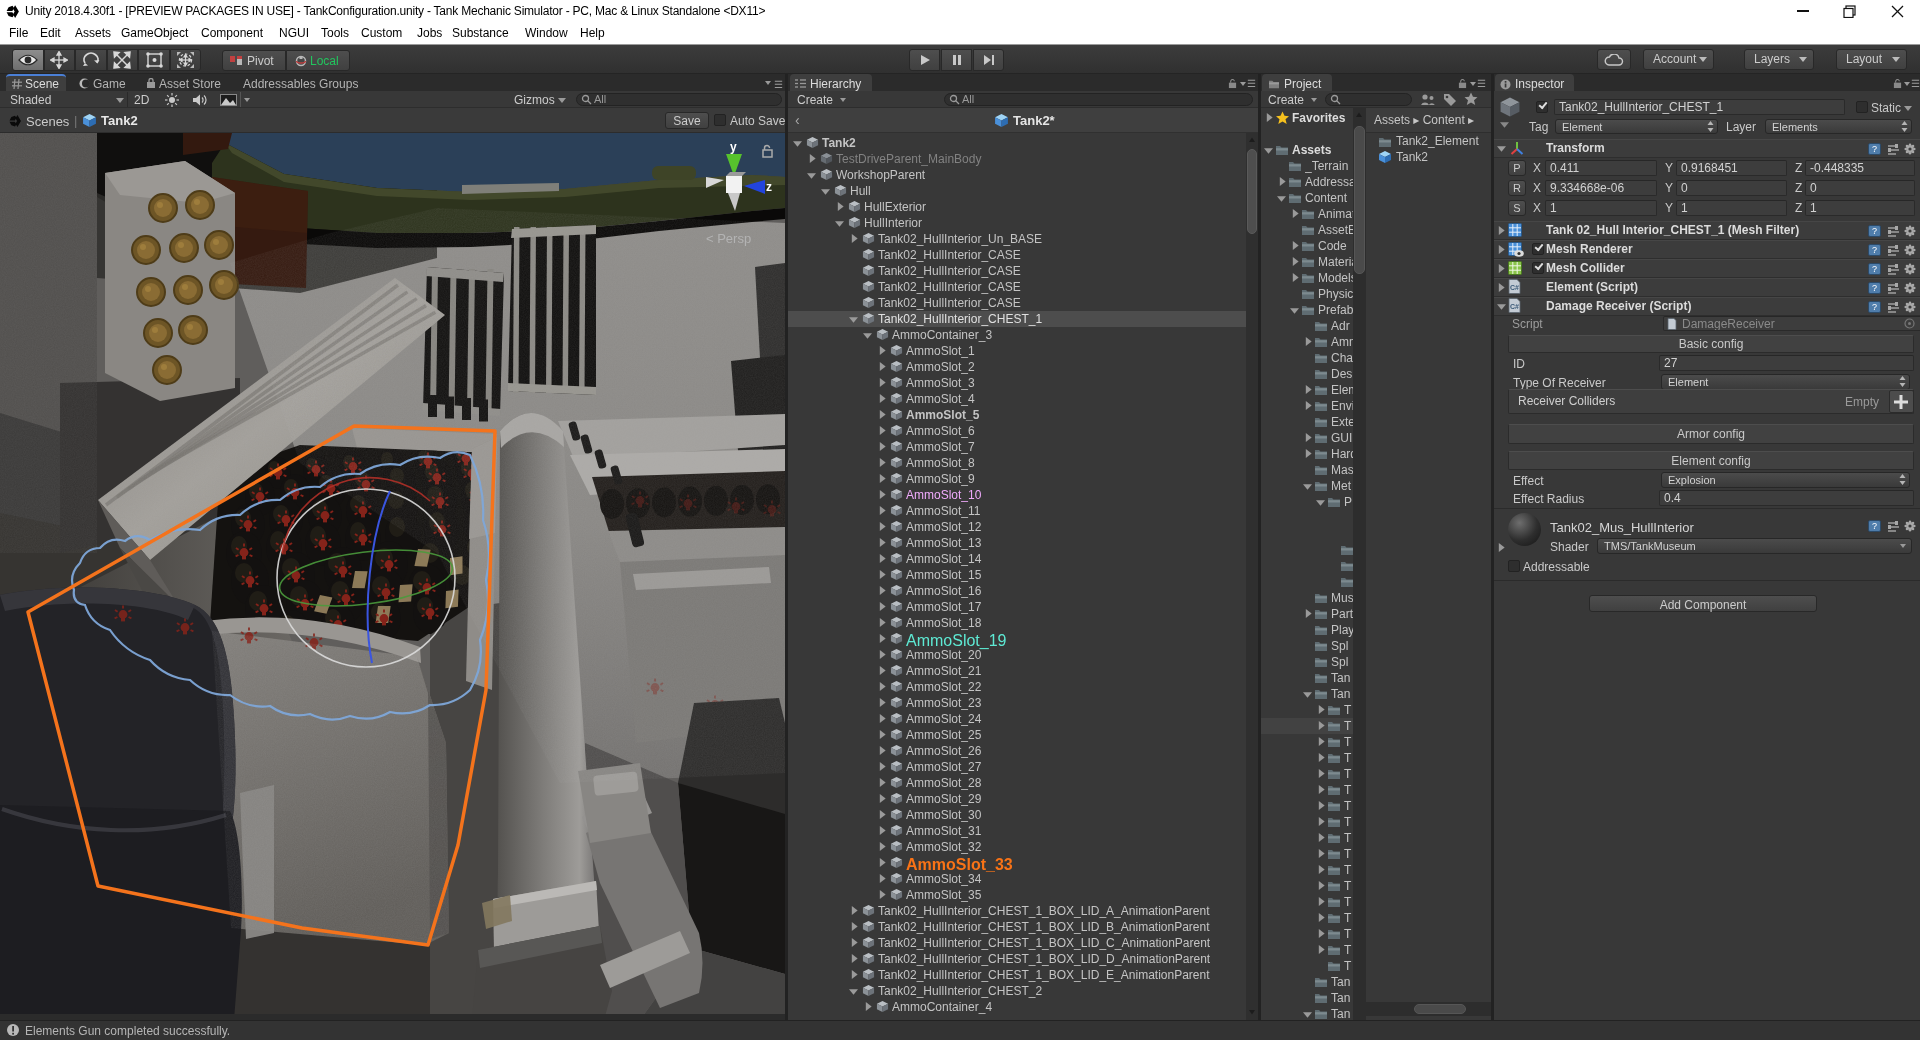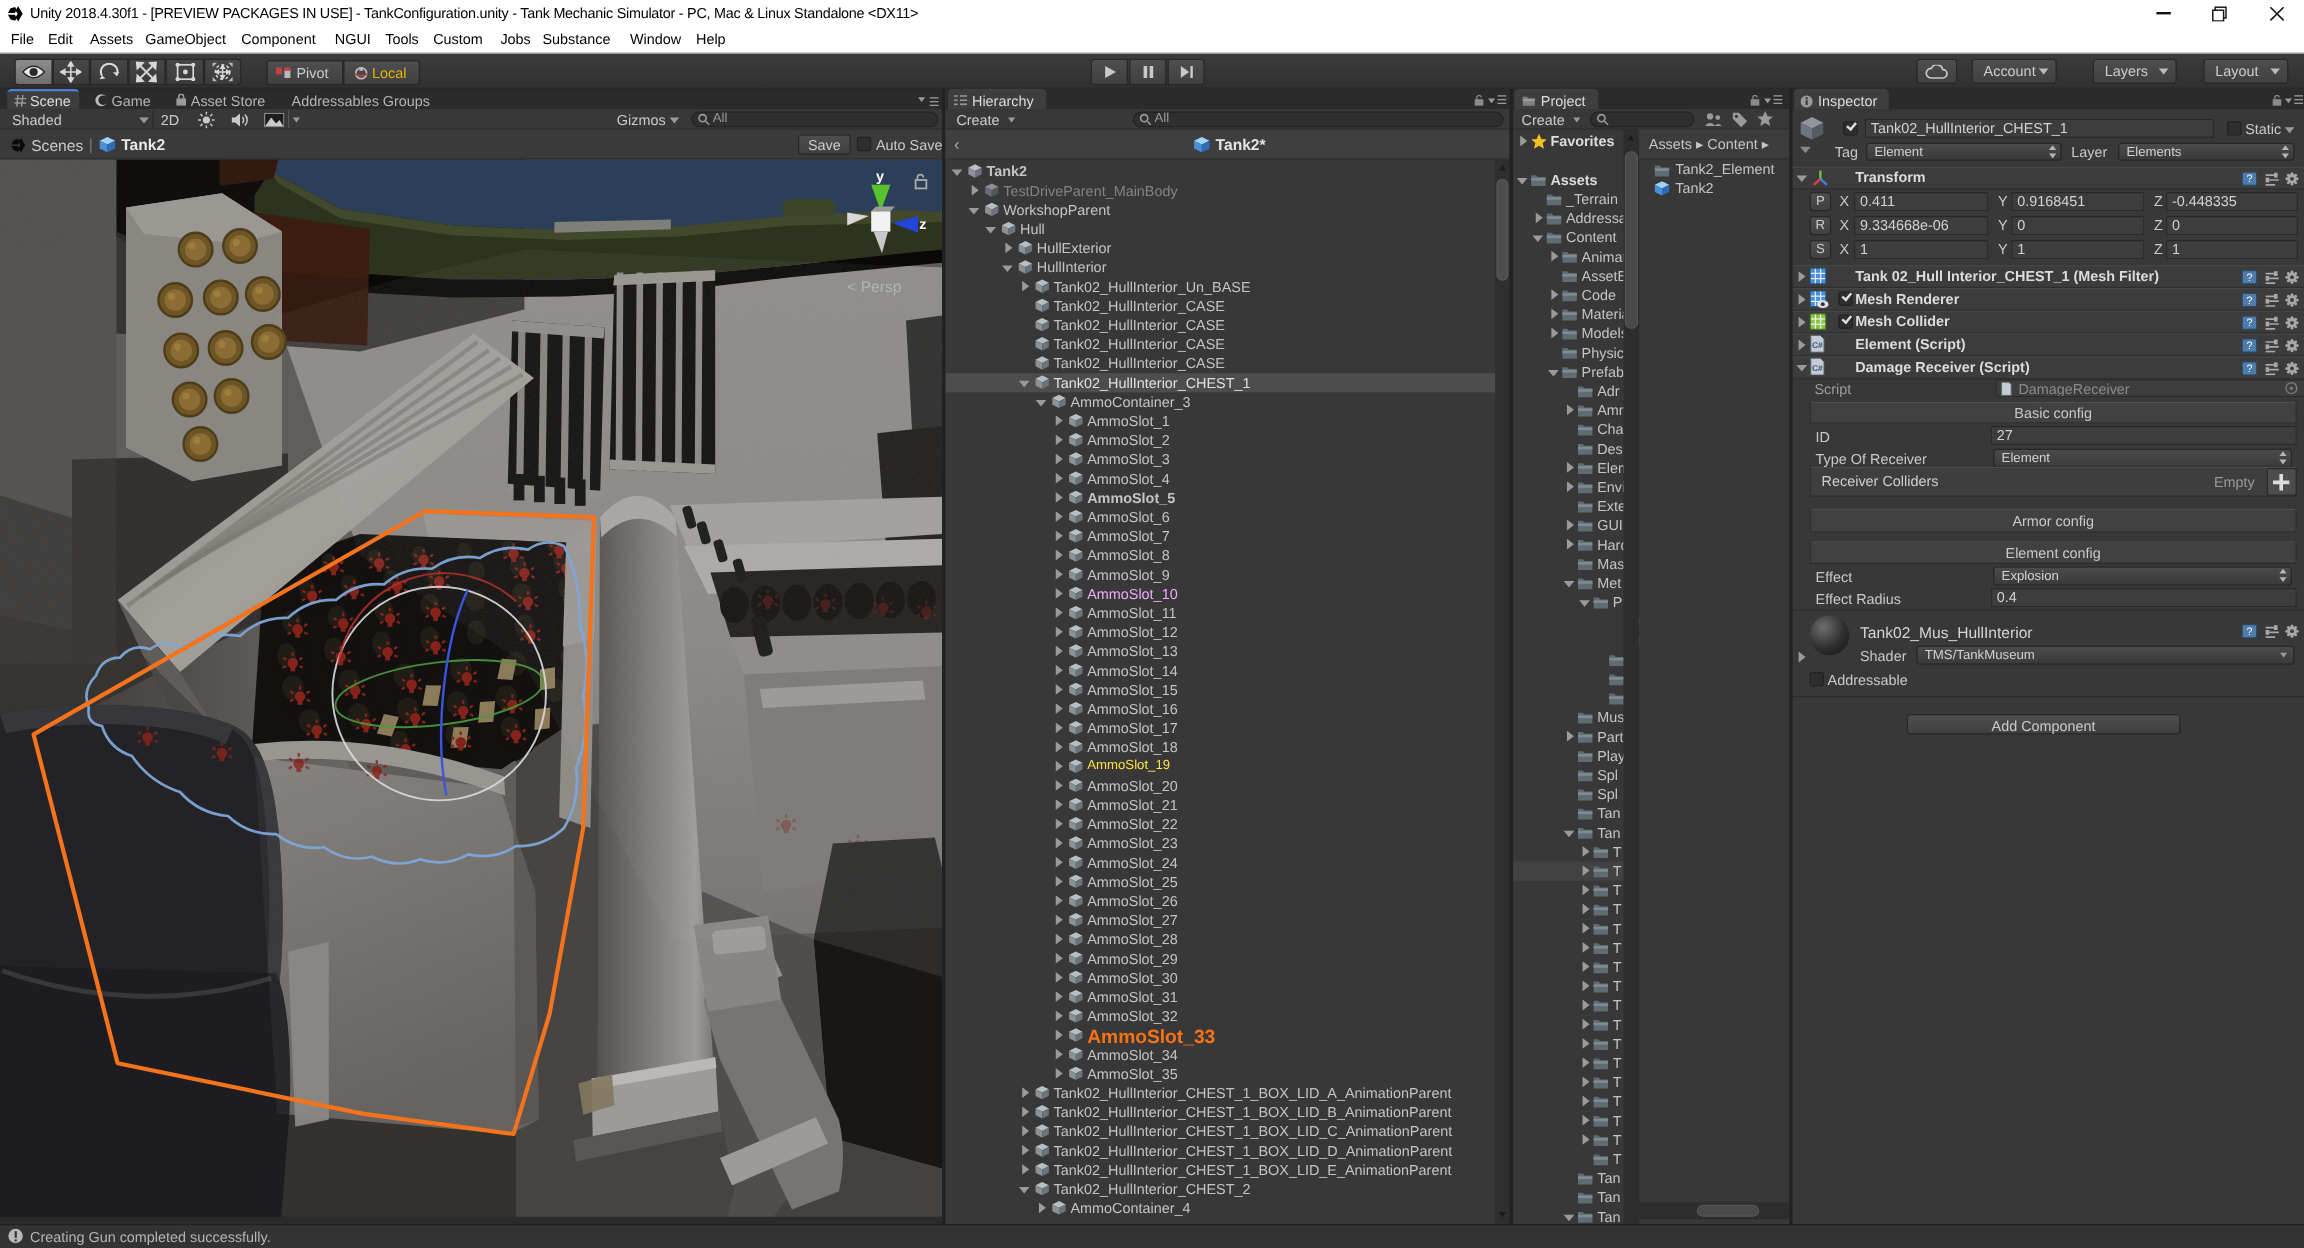--- a/index.html
+++ b/index.html
@@ -123,21 +123,21 @@
     <rect x="0" y="0" width="5" height="6" fill="#c04040"></rect>
     <rect x="7" y="2" width="5" height="7" fill="#b8b8b8"></rect>
     <rect x="7" y="0" width="5" height="3" fill="#c04040"></rect>
   </svg>
 <div class="a" style="left:247px;top:54px;color:#ccc;font-size:12px">Pivot</div>
 <svg class="a" style="left:295px;top:55px" width="12" height="12" viewBox="0 0 12 12">
     <circle cx="6" cy="6" r="4.5" fill="none" stroke="#b8b8b8" stroke-width="1.5"></circle>
     <path d="M1.5,6 a4.5,2 0 0 0 9,0" fill="none" stroke="#c04040" stroke-width="1.3"></path>
     <rect x="4.5" y="1" width="3" height="3" fill="#b8b8b8"></rect>
   </svg>
-<div class="a" style="left:310px;top:54px;color:#eab308;font-size:12px">Local</div>
+<div class="a" style="left:310px;top:54px;color:#22c55e;font-size:12px">Local</div>
 <div class="btn" style="left:909px;top:49px;width:31px;height:22px;border-radius:3px 0 0 3px"></div>
 <div class="btn" style="left:941px;top:49px;width:31px;height:22px;border-radius:0"></div>
 <div class="btn" style="left:973px;top:49px;width:31px;height:22px;border-radius:0 3px 3px 0"></div>
 <svg class="a" style="left:919px;top:54px" width="12" height="12" viewBox="0 0 12 12">
     <polygon points="2,1 11,6 2,11" fill="#c8c8c8"></polygon>
   </svg>
 <svg class="a" style="left:951px;top:54px" width="12" height="12" viewBox="0 0 12 12">
     <rect x="2" y="1" width="3" height="10" fill="#c8c8c8"></rect>
     <rect x="7" y="1" width="3" height="10" fill="#c8c8c8"></rect>
   </svg>
@@ -154,21 +154,21 @@
 <div class="btn" style="left:1744px;top:49px;width:70px;height:21px;text-align:left;padding-left:9px;line-height:19px;font-size:12px">Layers</div>
 <span class="arr arr-d a" style="left:1799px;top:57px;border-top-color:#bbb;border-left-width:4px;border-right-width:4px;border-top-width:5px"></span>
 <div class="btn" style="left:1836px;top:49px;width:71px;height:21px;text-align:left;padding-left:9px;line-height:19px;font-size:12px">Layout</div>
 <span class="arr arr-d a" style="left:1892px;top:57px;border-top-color:#bbb;border-left-width:4px;border-right-width:4px;border-top-width:5px"></span>
 <div class="a" style="left:0;top:1020px;width:1920px;height:20px;background:#333333;border-top:1px solid #222"></div>
 <svg class="a" style="left:6px;top:1023px" width="14" height="14" viewBox="0 0 14 14">
     <circle cx="7" cy="7" r="6" fill="#b9b9b9"></circle>
     <rect x="6.2" y="3" width="1.8" height="5.5" fill="#333"></rect>
     <rect x="6.2" y="9.8" width="1.8" height="1.8" fill="#333"></rect>
   </svg>
-<div class="a" style="left:25px;top:1024px;color:#b5b5b5;font-size:12px">Creating Gun completed successfully.</div>
+<div class="a" style="left:25px;top:1024px;color:#b5b5b5;font-size:12px">Elements Gun completed successfully.</div>
 <div class="strip" style="left:0;width:785px"></div>
 <div class="tab" style="left:6px;width:60px;border-top:2px solid #4a7fd6"></div>
 <svg class="a" style="left:12px;top:79px" width="10" height="10" viewBox="0 0 10 10">
     <g stroke="#999" stroke-width="1.2">
       <line x1="3" y1="0" x2="2" y2="10"></line>
       <line x1="7" y1="0" x2="6" y2="10"></line>
       <line x1="0" y1="3.2" x2="10" y2="3.2"></line>
       <line x1="0" y1="6.8" x2="10" y2="6.8"></line>
     </g>
   </svg>
@@ -895,21 +895,21 @@
   </svg>
 <div class="a" style="left:906px;top:616px;color:#c4c4c4;font-size:12px;font-weight:normal;white-space:nowrap">AmmoSlot_18</div>
 <svg class="a" style="left:878px;top:634px" width="9" height="9" viewBox="0 0 9 9">
     <polygon points="1.8,0 7.6499999999999995,4.5 1.8,9" fill="#9a9a9a"></polygon>
   </svg>
 <svg class="a" style="left:890px;top:632px" width="13" height="13" viewBox="0 0 14 14">
     <polygon points="7,1 13,4 7,7 1,4" fill="#b9bec3"></polygon>
     <polygon points="1,4 7,7 7,13 1,10" fill="#8b9197"></polygon>
     <polygon points="13,4 7,7 7,13 13,10" fill="#6d737a"></polygon>
   </svg>
-<div class="a" style="left:906px;top:632px;color:#fde047;font-size:11px;font-weight:normal;white-space:nowrap">AmmoSlot_19</div>
+<div class="a" style="left:906px;top:632px;color:#5eead4;font-size:16px;font-weight:normal;white-space:nowrap">AmmoSlot_19</div>
 <svg class="a" style="left:878px;top:650px" width="9" height="9" viewBox="0 0 9 9">
     <polygon points="1.8,0 7.6499999999999995,4.5 1.8,9" fill="#9a9a9a"></polygon>
   </svg>
 <svg class="a" style="left:890px;top:648px" width="13" height="13" viewBox="0 0 14 14">
     <polygon points="7,1 13,4 7,7 1,4" fill="#b9bec3"></polygon>
     <polygon points="1,4 7,7 7,13 1,10" fill="#8b9197"></polygon>
     <polygon points="13,4 7,7 7,13 13,10" fill="#6d737a"></polygon>
   </svg>
 <div class="a" style="left:906px;top:648px;color:#c4c4c4;font-size:12px;font-weight:normal;white-space:nowrap">AmmoSlot_20</div>
 <svg class="a" style="left:878px;top:666px" width="9" height="9" viewBox="0 0 9 9">

